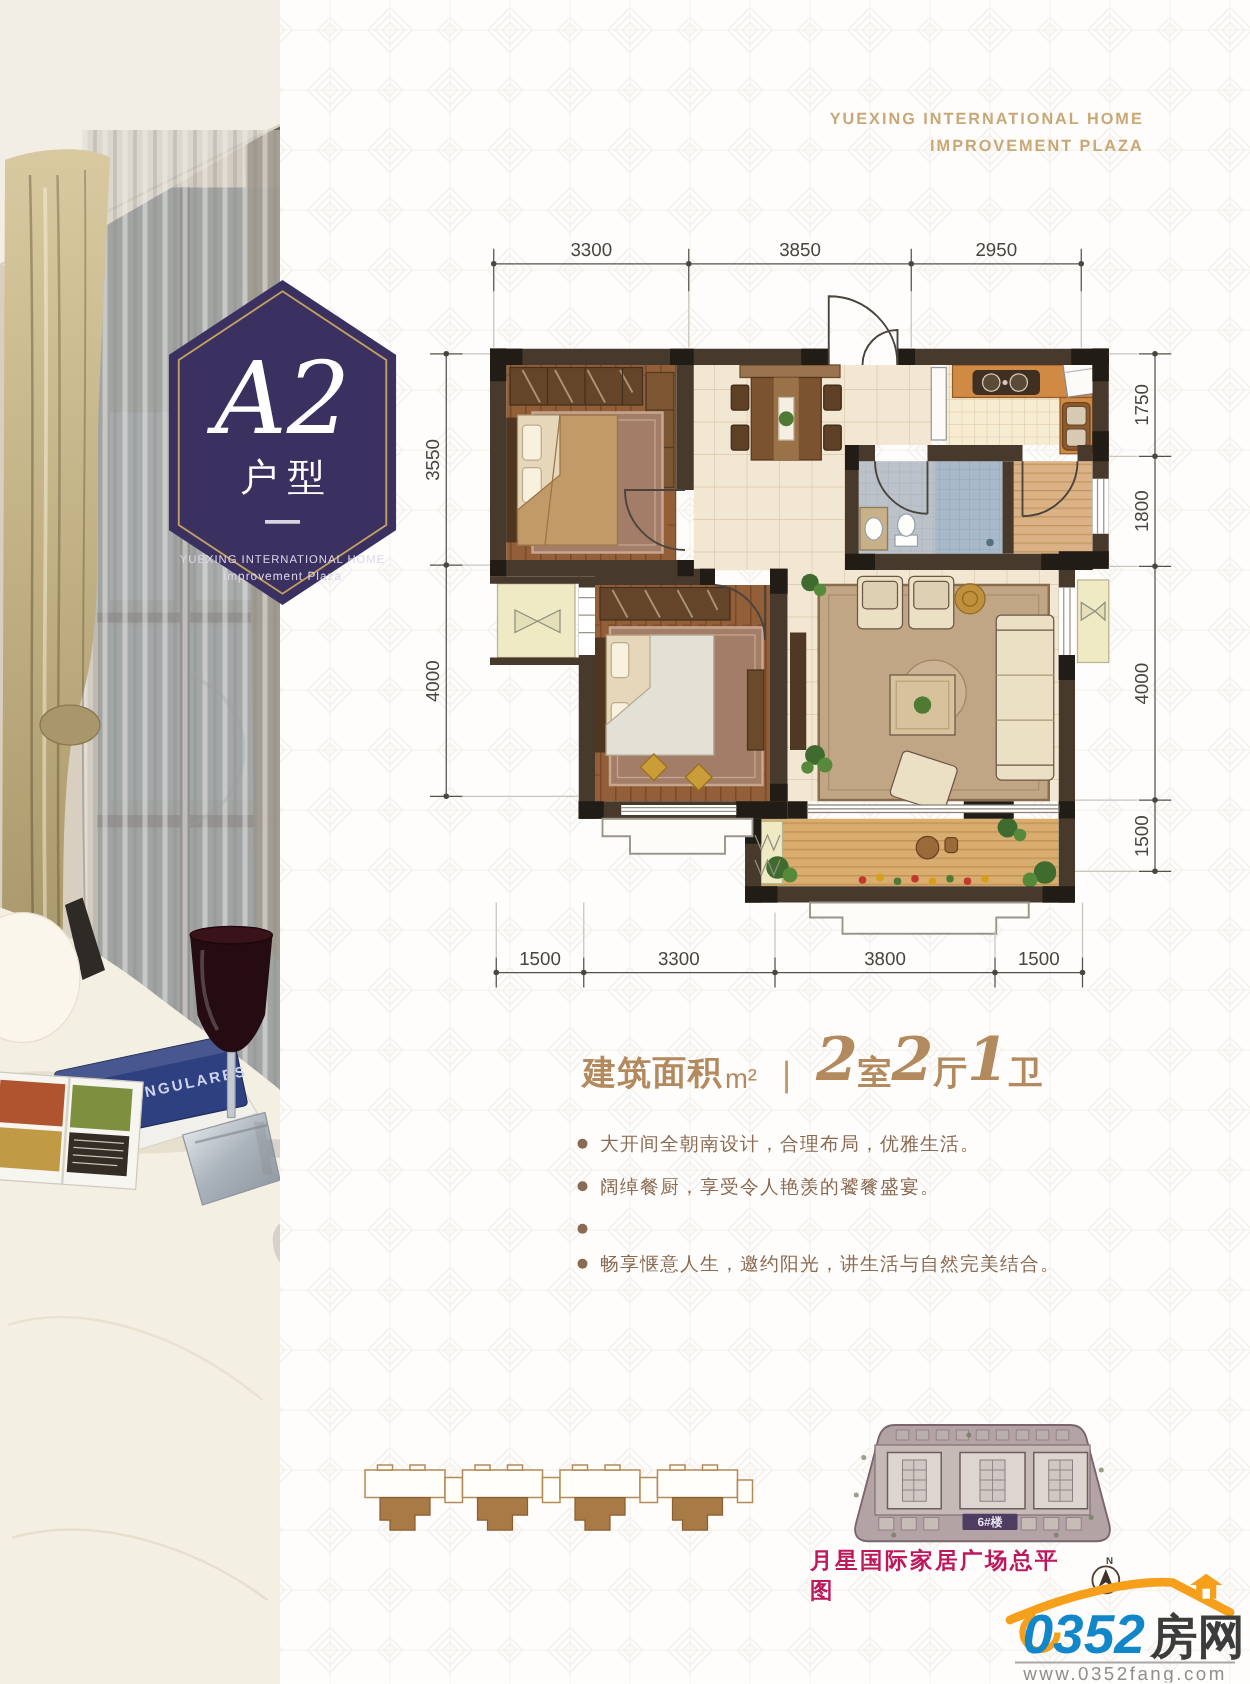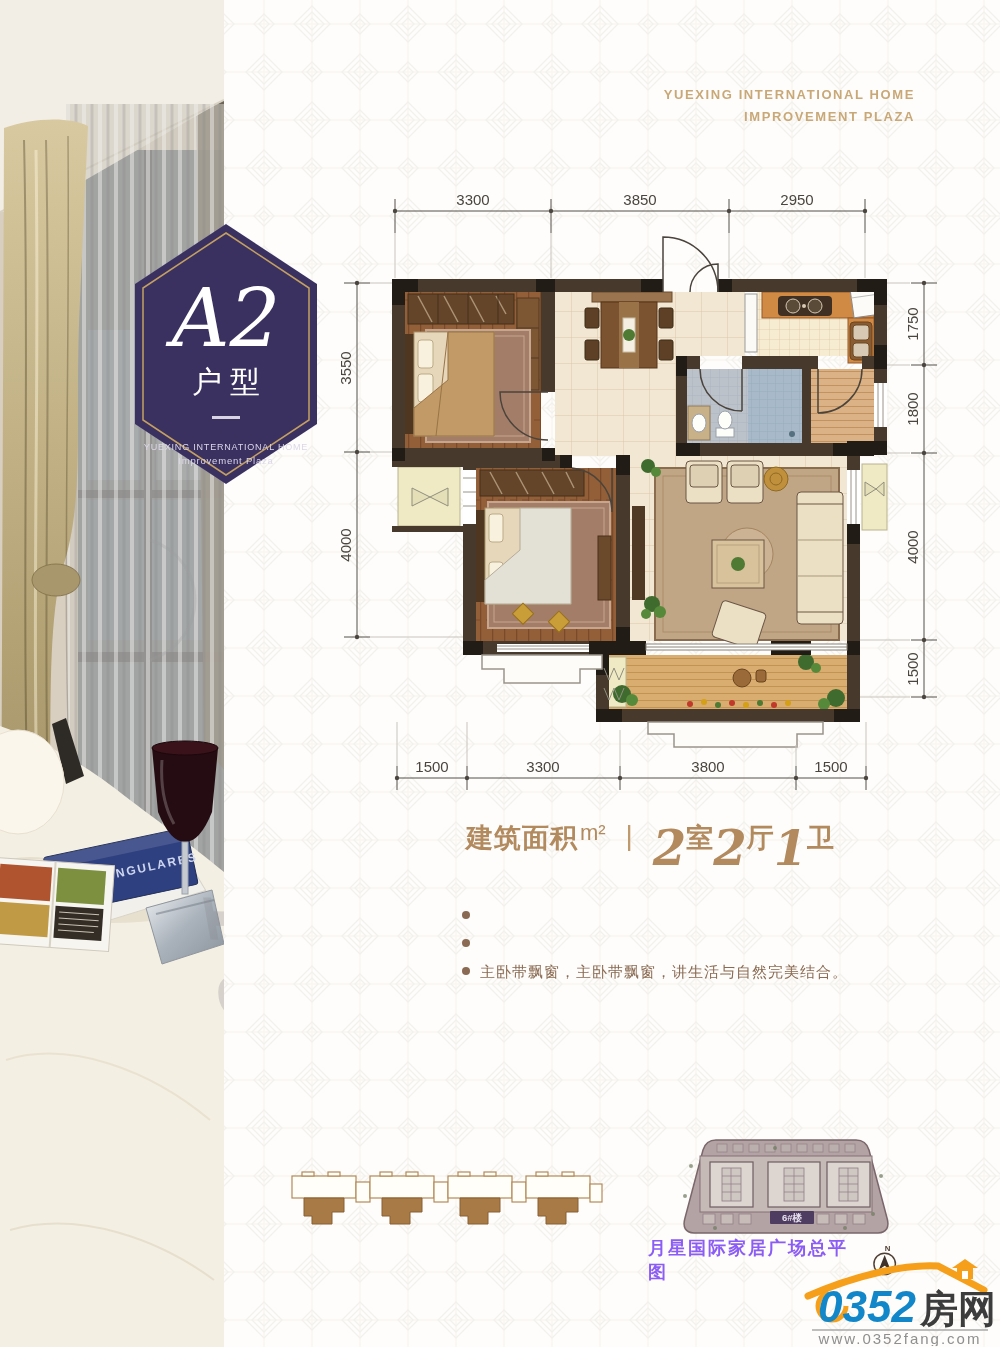--- a/index.html
+++ b/index.html
@@ -6,38 +6,38 @@
   .page{position:relative;width:1000px;height:1347px;background:#fefdfb;overflow:hidden;
         font-family:"Liberation Sans","DejaVu Sans",sans-serif;}
   .abs{position:absolute;}
   .bg-pattern{left:0;top:0;z-index:0;}
   .photo{left:0;top:0;z-index:1;}
   .badge{left:135px;top:224px;z-index:3;}
   .brand-en{right:85px;top:84px;z-index:2;color:#c9a877;font-size:13px;letter-spacing:1.6px;
             line-height:22px;text-align:right;font-weight:bold;}
   .plan{left:340px;top:185px;z-index:2;}
   .summary{left:390px;top:820px;width:520px;z-index:2;display:flex;justify-content:center;
-           align-items:flex-start;color:#b28a5e;white-space:nowrap;}
+           align-items:flex-end;color:#b28a5e;white-space:nowrap;}
   .summary .lbl{font-size:27px;font-weight:bold;letter-spacing:1px;}
   .summary .big{font-family:"DejaVu Serif","Liberation Serif",serif;font-style:italic;font-weight:bold;
                 font-size:56px;letter-spacing:-1px;}
   .summary .unit{font-size:22px;margin-left:2px;}
   .summary .div{font-size:28px;font-weight:300;margin:0 20px;color:#c09a6d;}
   .summary .num{font-family:"DejaVu Serif","Liberation Serif",serif;font-style:italic;font-weight:bold;
                 font-size:48px;}
   .summary .rlbl{font-size:27px;font-weight:bold;}
   .features{left:462px;top:906px;z-index:2;}
   .feature-row{display:flex;align-items:flex-start;margin-bottom:15px;color:#8a6a52;
                font-size:15px;letter-spacing:1px;line-height:19px;}
   .feature-row .dot{flex:0 0 auto;width:8px;height:8px;border-radius:50%;background:#8a6a52;
                     margin:5px 10px 0 0;}
   .keyplan{left:288px;top:1168px;z-index:2;}
   .siteplan{left:655px;top:1136px;z-index:2;}
   .site-caption{left:648px;top:1236px;width:250px;z-index:2;display:flex;align-items:center;
-                justify-content:center;gap:8px;color:#8b5cf6;}
+                justify-content:center;gap:8px;color:#be185d;}
   .site-caption .cap{font-size:18px;font-weight:bold;letter-spacing:2px;}
   .logo{left:788px;top:1256px;z-index:2;}
 </style>
 </head>
 <body>
 
 <div class="page">
 
   <svg class="abs bg-pattern" width="1000" height="1347">
     <defs>
@@ -468,27 +468,32 @@
       <span class="rlbl">室</span>
       <span class="num">2</span>
       <span class="rlbl">厅</span>
       <span class="num">1</span>
       <span class="rlbl">卫</span>
   </div>
 
   <div class="abs features">
     <div class="feature-row">
       <span class="dot"></span>
+      <span>大开间全朝南设计，合理布局，优雅生活。</span>
+    </div>
+    <div class="feature-row">
+      <span class="dot"></span>
+      <span>阔绰餐厨，享受令人艳羡的饕餮盛宴。</span>
     </div>
     <div class="feature-row">
       <span class="dot"></span>
     </div>
     <div class="feature-row">
       <span class="dot"></span>
-      <span>主卧带飘窗，主卧带飘窗，讲生活与自然完美结合。</span>
+      <span>畅享惬意人生，邀约阳光，讲生活与自然完美结合。</span>
     </div>
   </div>
 
   <svg class="abs keyplan" width="322" height="62" viewBox="0 0 322 62">
     <g fill="#fffef9" stroke="#b48a58" stroke-width="1.2">
       <rect x="4" y="8" width="64" height="22"></rect>
         <rect x="14" y="4" width="12" height="4"></rect>
         <rect x="40" y="4" width="12" height="4"></rect>
         <rect x="68" y="14" width="14" height="20"></rect>
       <rect x="82" y="8" width="64" height="22"></rect>

